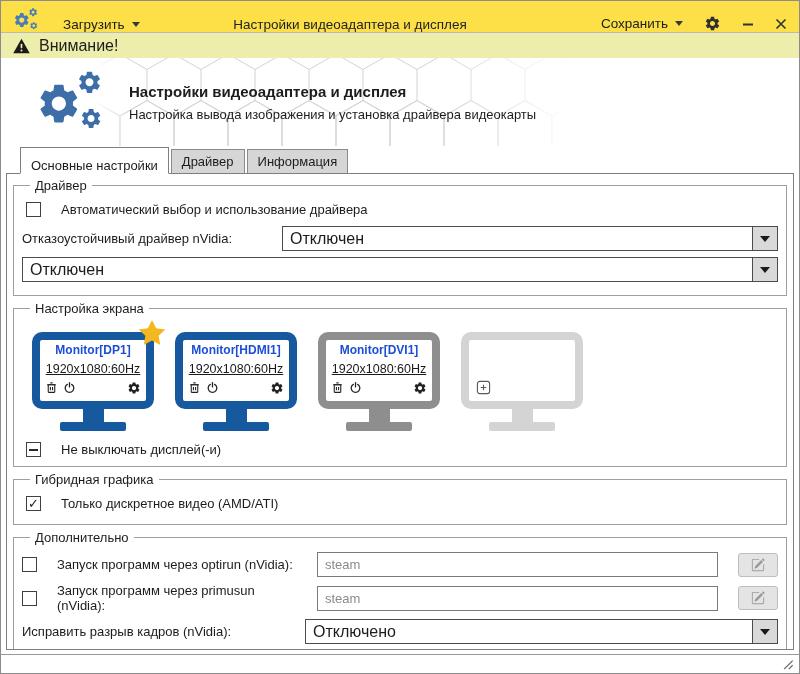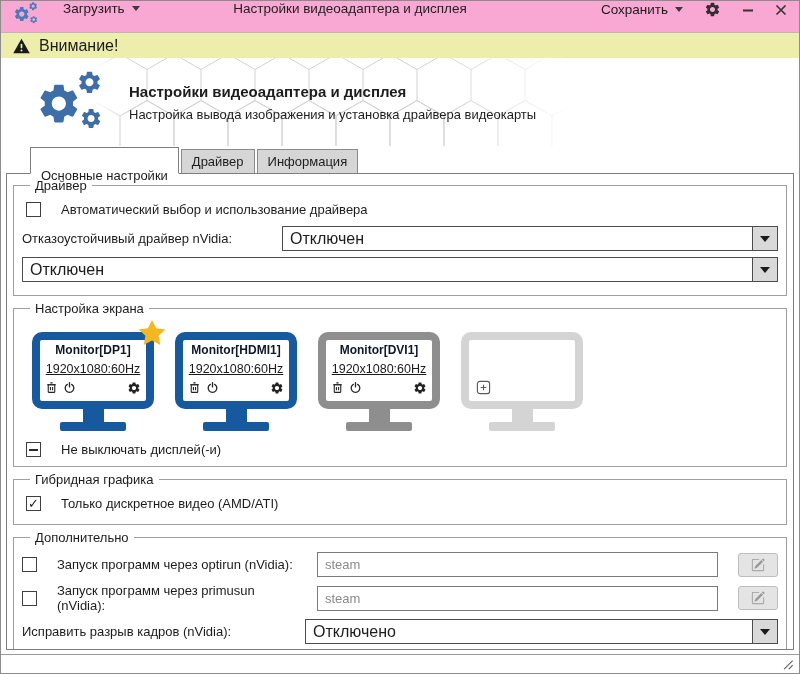--- a/index.html
+++ b/index.html
@@ -7,22 +7,22 @@
     width:800px; height:674px; box-sizing:border-box;
     border:1px solid #8c8c8c; background:#fff;
     font-family:"Liberation Sans","DejaVu Sans",sans-serif;
     font-size:13px; color:#1c1c1c;
     display:flex; flex-direction:column; overflow:hidden; position:relative;
   }
   svg { display:block; }
 
   
   .titlebar {
-    flex:none; height:31px; background:#f9a8d4; border-bottom:1px solid #b9b9b9;
-    display:flex; align-items:flex-start; padding:0 12px; position:relative;
+    flex:none; height:31px; background:#fde047; border-bottom:1px solid #b9b9b9;
+    display:flex; align-items:flex-end; padding:0 12px; position:relative;
   }
   .tb-title {
     position:absolute; left:120px; right:220px; text-align:center;
     font-size:13.5px; color:#222; pointer-events:none; white-space:nowrap;
   }
   .menu-btn { display:flex; align-items:center; gap:7px; cursor:default; font-size:13.5px; }
   .menu-btn.load { margin-left:22px; }
   .tb-right { margin-left:auto; display:flex; align-items:center; gap:21px; }
   .tri-down { width:0; height:0; border-left:4.5px solid transparent; border-right:4.5px solid transparent; border-top:5.5px solid #3a3a3a; }
 
@@ -42,22 +42,22 @@
   .h-sub { font-size:13px; color:#1d1d1d; }
 
   
   .tabstrip { flex:none; height:27px; display:flex; align-items:flex-end; padding-left:19px; position:relative; z-index:2; }
   .tab {
     box-sizing:border-box; height:24px; padding:4px 10px 0; margin-right:2px;
     background:#d6d6d6; border:1px solid #8a8a8a; border-bottom:none;
     font-size:13px; white-space:nowrap; cursor:default;
   }
   .tab.active {
-    height:27px; padding-top:20px; background:#fff; position:relative; z-index:3;
-    border:1px solid #7e7e7e; border-bottom:1px solid #fff; margin-bottom:-1px;margin-left:10px;
+    height:27px; padding-top:10px; background:#fff; position:relative; z-index:3;
+    border:1px solid #7e7e7e; border-bottom:1px solid #fff; margin-bottom:-1px;
   }
 
   
   .panel {
     flex:1; margin:0 5px; border:1px solid #7e7e7e; background:#fff;
     padding:2px 4px; position:relative; z-index:1; overflow:hidden;
     display:flex; flex-direction:column;
   }
   fieldset { margin:2px 2px 3px; border:1px solid #9f9f9f; padding:1px 8px 7px; }
   legend { padding:0 5px; margin-left:8px; font-size:13px; color:#1c1c1c; }
@@ -105,21 +105,21 @@
     box-sizing:border-box; width:122px; height:77px;
     border:8px solid #17599e; border-radius:10px; background:#fff;
     padding:1px 5px 0; position:relative;
   }
   .mon-neck { width:21px; height:13px; margin:0 auto; background:#17599e; }
   .mon-base { width:66px; height:9px; margin:0 auto; background:#17599e; border-radius:2px; }
   .mon.gray .mon-screen { border-color:#8e8e8e; }
   .mon.gray .mon-neck, .mon.gray .mon-base { background:#8e8e8e; }
   .mon.empty .mon-screen { border-color:#d4d4d4; }
   .mon.empty .mon-neck, .mon.empty .mon-base { background:#d4d4d4; }
-  .mon-name { font-size:12px; font-weight:bold; text-align:center; line-height:19px; white-space:nowrap; color:#0f172a; }
+  .mon-name { font-size:12px; font-weight:bold; text-align:center; line-height:19px; white-space:nowrap; color:#1d4ed8; }
   .mon-mode { font-size:12.5px; text-align:center; line-height:19px; white-space:nowrap; color:#1b1b1b;text-decoration:underline; }
   .mon-icons { display:flex; align-items:center; gap:5px; height:17px; color:#222; }
   .mon-sp { flex:1; }
   .star { position:absolute; top:-14px; right:-13px; z-index:2; }
   .addic { position:absolute; left:7px; bottom:6px; color:#5a5a5a; }
   .keep-row { margin:11px 0 2px 4px; }
 
   
   .statusbar { flex:none; height:18px; margin-top:4px; border-top:1px solid #9a9a9a; position:relative; background:#fff; }
   .grip { position:absolute; right:5px; bottom:3px; color:#555; }

